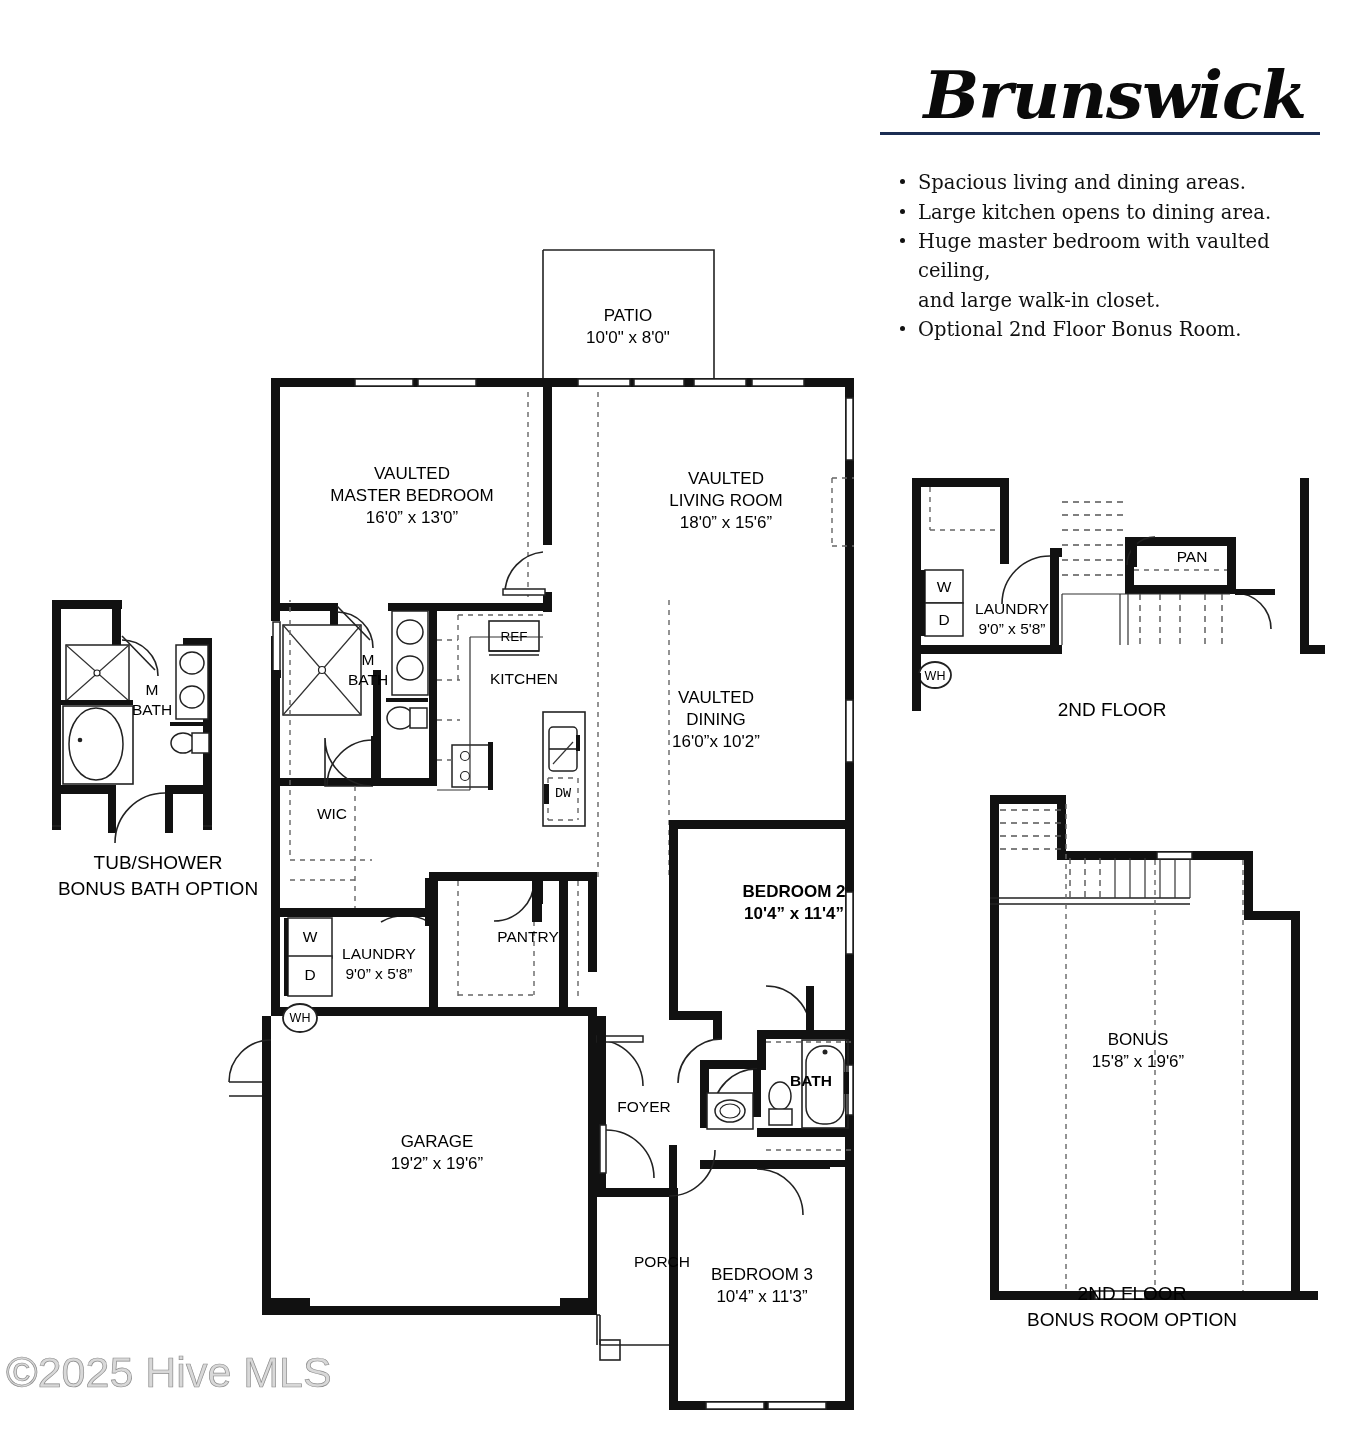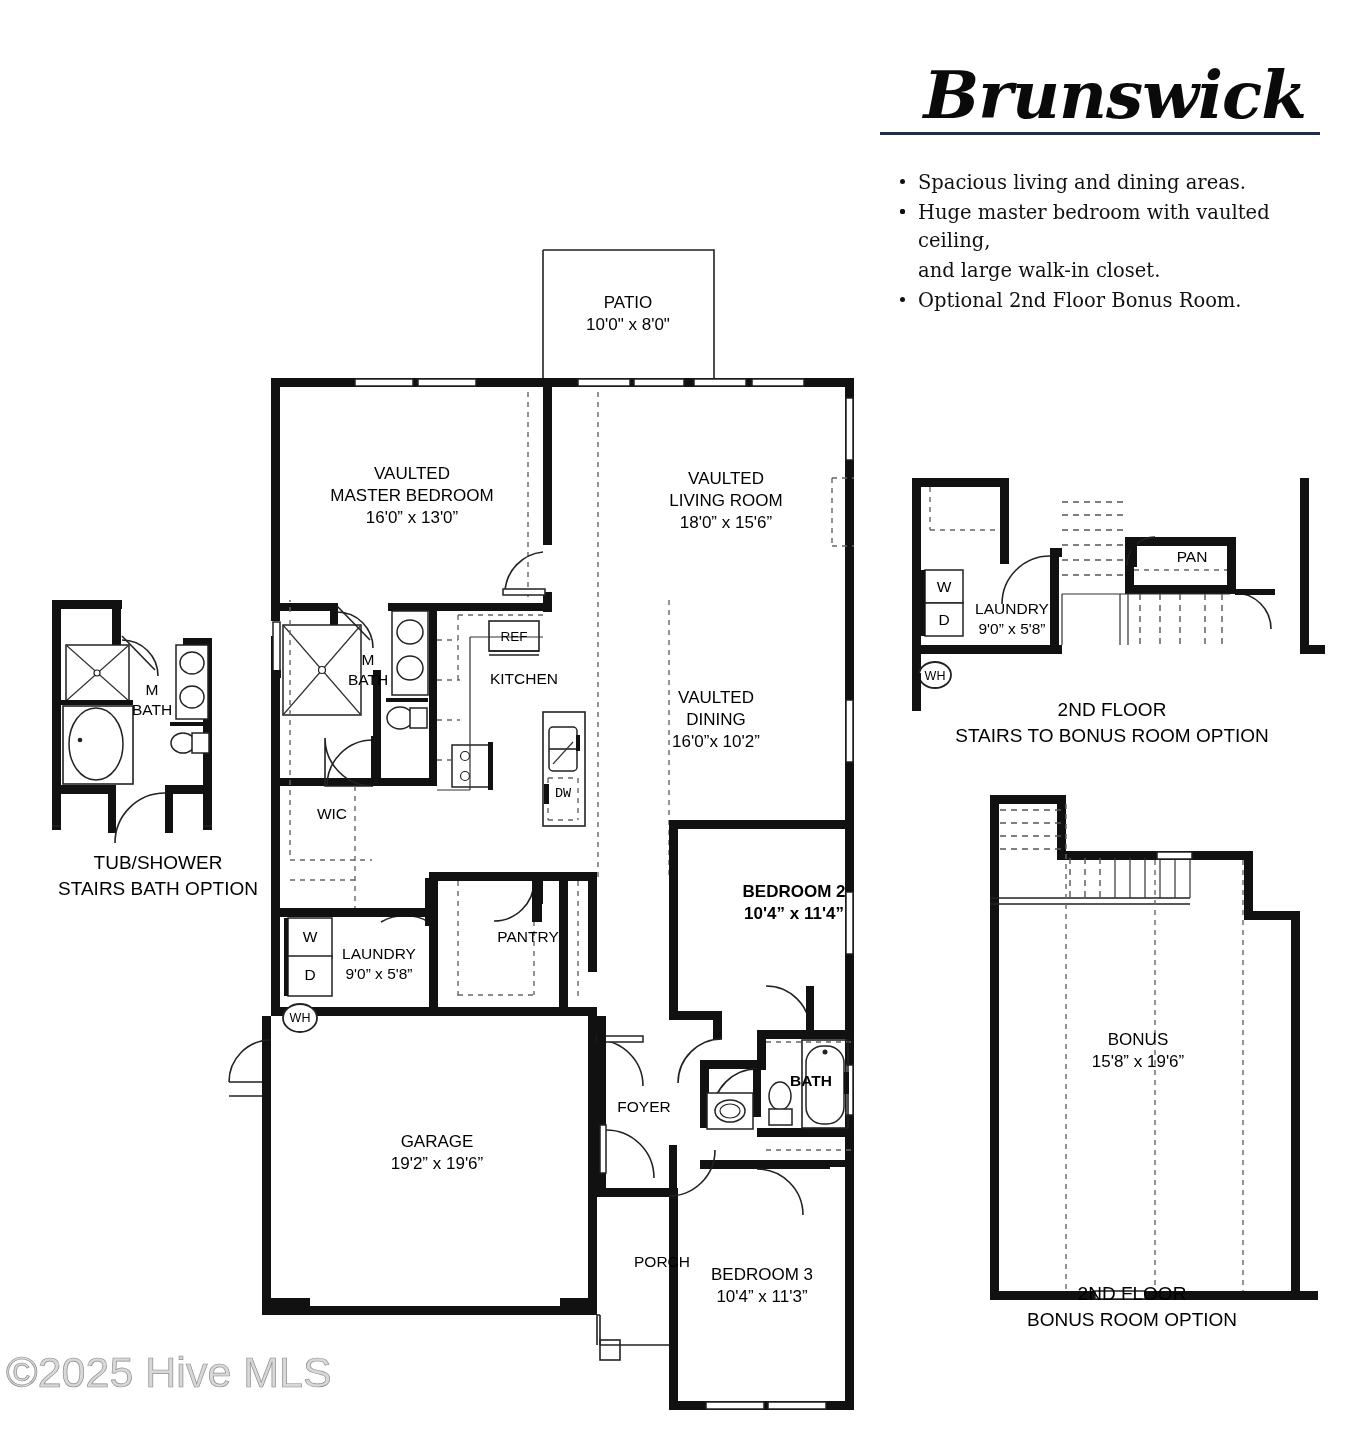--- a/index.html
+++ b/index.html
@@ -415,28 +415,28 @@
     <path class="dsh2" d="M1155,860 L1155,1291"></path>
     <path class="dsh2" d="M1243,860 L1243,1291"></path>
   </g>
 </svg>
 
 <div class="header">
   <div class="plan-title">Brunswick</div>
   <div class="title-rule"></div>
   <ul class="features">
     <li><span class="bullet"></span><span>Spacious living and dining areas.</span></li>
-    <li><span class="bullet"></span></li>
+    <li><span class="bullet"></span><span>Large kitchen opens to dining area.</span></li>
     <li><span class="bullet"></span><span>Huge master bedroom with vaulted ceiling,</span></li>
     <li style="padding-left:20px"><span>and large walk-in closet.</span></li>
     <li><span class="bullet"></span><span>Optional 2nd Floor Bonus Room.</span></li>
   </ul>
 </div>
 
-<div class="lbl" style="left:628px;top:292px;text-align:center;">
+<div class="lbl" style="left:628px;top:305px;text-align:center;">
   <div>PATIO</div>
   <div>10'0" x 8'0"</div>
 </div>
 
 <div class="lbl" style="left:412px;top:463px;">
   <div>VAULTED</div>
   <div>MASTER BEDROOM</div>
   <div>16'0” x 13'0”</div>
 </div>
 
@@ -506,34 +506,33 @@
 <div class="lbl sm" style="left:310px;top:927px;">W</div>
 <div class="lbl sm" style="left:310px;top:965px;">D</div>
 <div class="lbl xs" style="left:300px;top:1010px;font-size:12.5px;">WH</div>
 
 <div class="lbl sm" style="left:152px;top:680px;">
   <div>M</div>
   <div>BATH</div>
 </div>
 <div class="caption" style="left:158px;top:810px;margin-top:40px;">
   <div>TUB/SHOWER</div>
-  <div>STAIRS BATH OPTION</div>
+  <div>BONUS BATH OPTION</div>
 </div>
 
 <div class="lbl sm" style="left:1012px;top:599px;">
   <div>LAUNDRY</div>
   <div>9'0” x 5'8”</div>
 </div>
 <div class="lbl sm" style="left:1192px;top:547px;">PAN</div>
 <div class="lbl sm" style="left:944px;top:577px;">W</div>
 <div class="lbl sm" style="left:944px;top:610px;">D</div>
 <div class="lbl xs" style="left:935px;top:668px;font-size:12.5px;">WH</div>
 <div class="caption" style="left:1112px;top:697px;">
   <div>2ND FLOOR</div>
-  <div>STAIRS TO BONUS ROOM OPTION</div>
 </div>
 
 <div class="lbl" style="left:1138px;top:1029px;">
   <div>BONUS</div>
   <div>15'8” x 19'6”</div>
 </div>
 <div class="caption" style="left:1132px;top:1281px;">
   <div>2ND FLOOR</div>
   <div>BONUS ROOM OPTION</div>
 </div>

